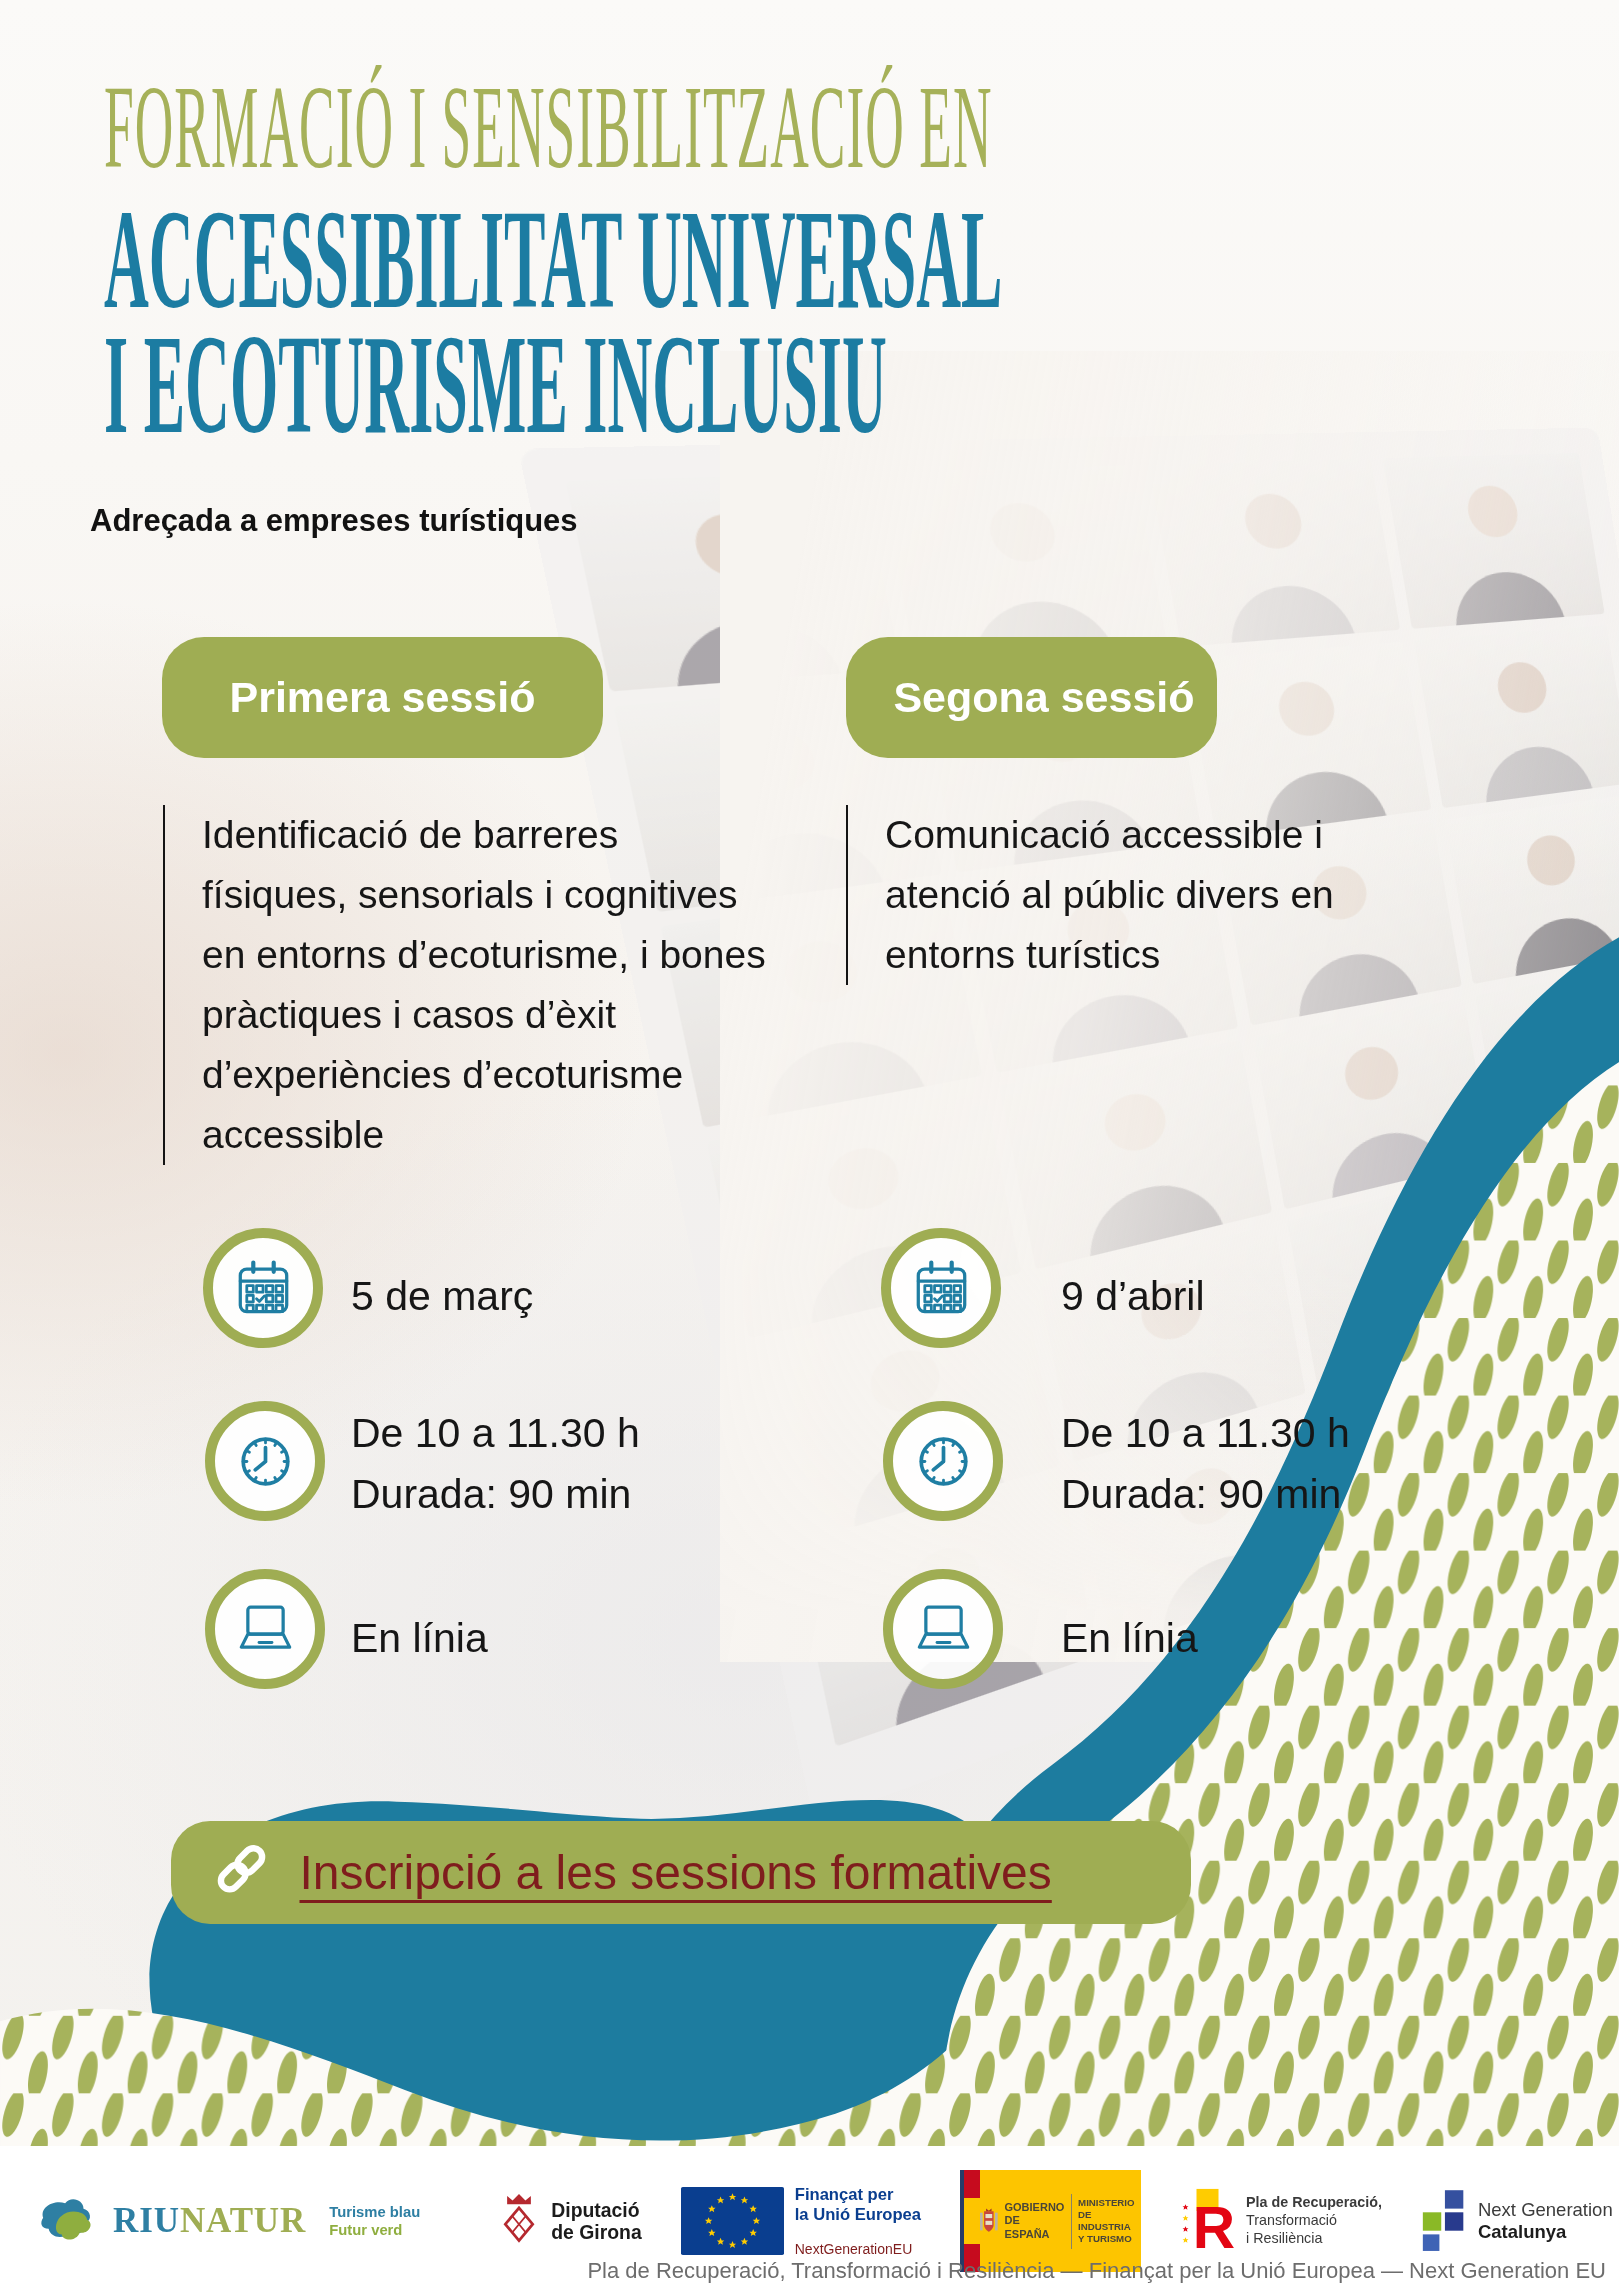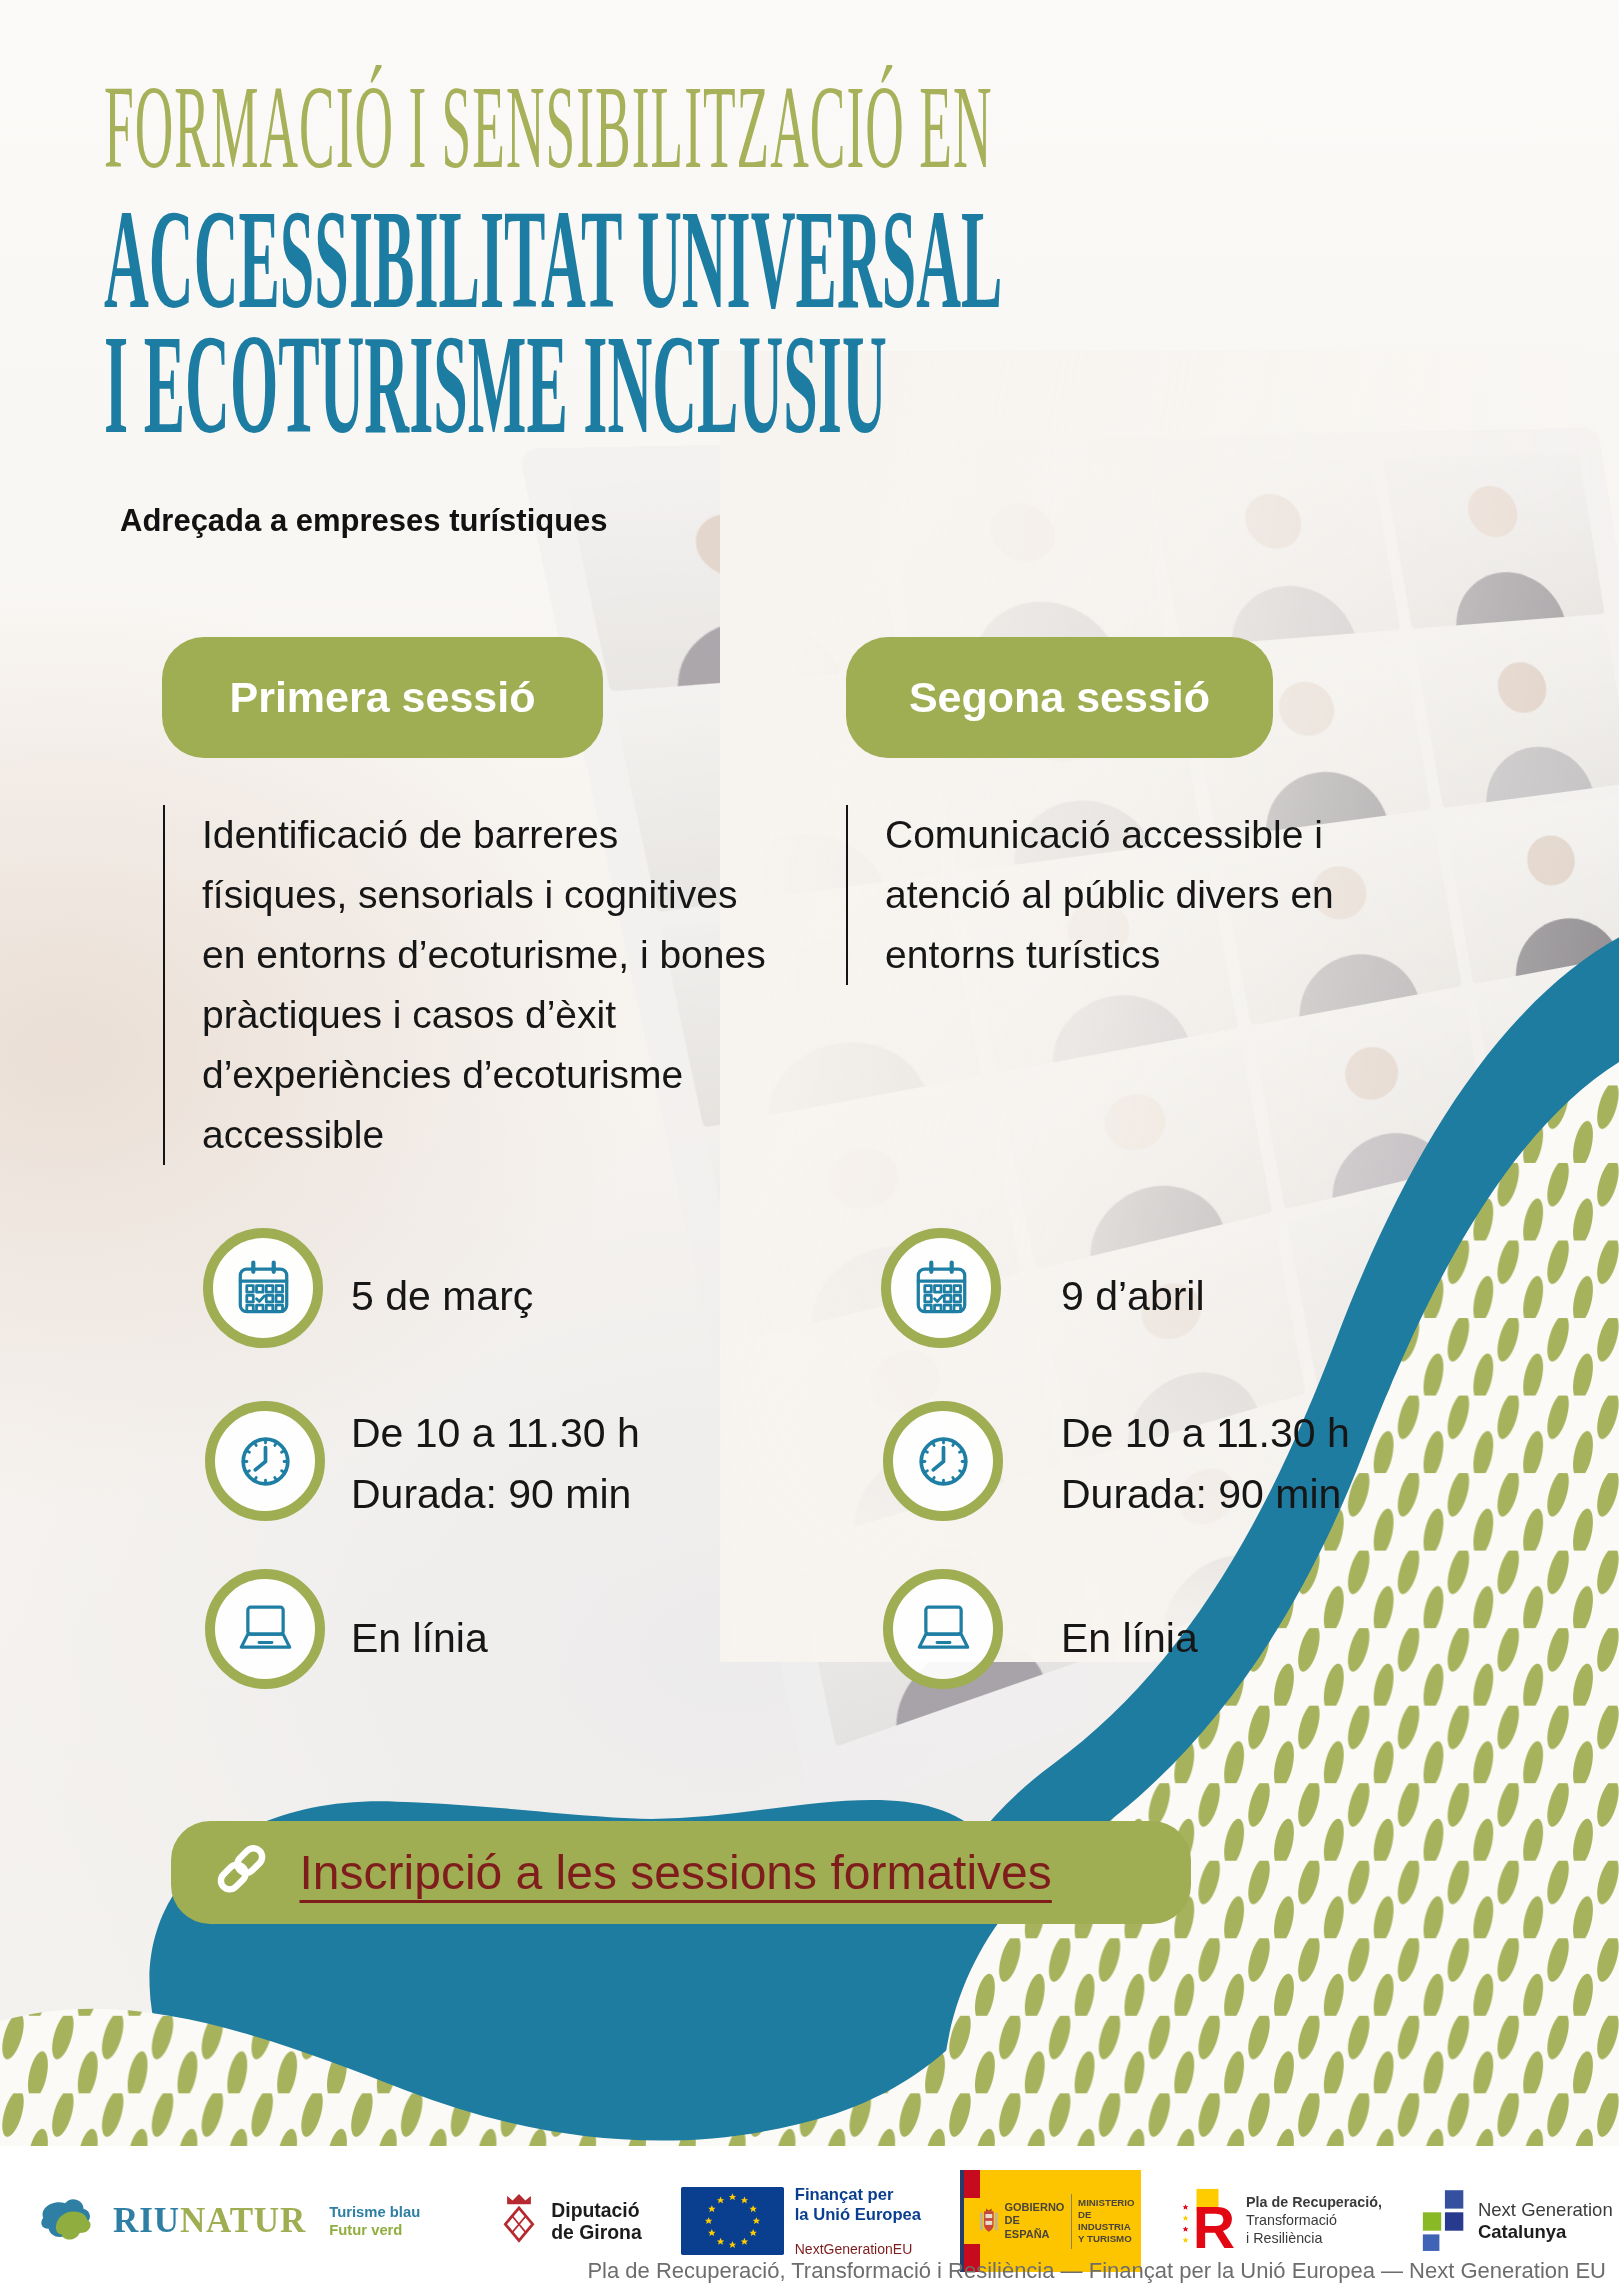--- a/index.html
+++ b/index.html
@@ -33,26 +33,26 @@
   
   .waves{position:absolute;left:0;top:0;z-index:1;}
 
   
   .content{position:absolute;left:0;top:0;width:100%;height:100%;z-index:2;}
   .t-line{position:absolute;left:104px;white-space:nowrap;line-height:1;
           font-family:"Liberation Serif","DejaVu Serif",serif;transform-origin:left center;}
   .t1{top:81px;font-size:92px;font-weight:400;color:#a6b159;transform:scale(0.58,1.30);letter-spacing:1.8px;}
   .t2{top:207px;font-size:107px;font-weight:700;color:#1c7ca2;transform:scale(0.58,1.32);}
   .t3{top:332px;font-size:107px;font-weight:700;color:#1c7ca2;transform:scale(0.58,1.32);}
-  .subtitle{position:absolute;left:120px;top:503px;font-size:31px;font-weight:700;color:#121212;}
+  .subtitle{position:absolute;left:90px;top:503px;font-size:31px;font-weight:700;color:#121212;}
 
   .pill{position:absolute;height:121px;border-radius:42px;background:#9fad53;color:#fff;
         font-weight:700;font-size:43px;display:flex;align-items:center;justify-content:center;}
   .pill1{left:162px;top:637px;width:441px;}
-  .pill2{left:846px;top:637px;width:427px;}
+  .pill2{left:846px;top:637px;width:346px;padding-left:25px;}
 
   .desc{position:absolute;border-left:2.8px solid #141414;padding-left:37px;
         font-size:39px;line-height:1.54;color:#161616;white-space:pre-line;}
   .desc1{left:163px;top:805px;width:646px;}
   .desc2{left:846px;top:805px;width:554px;}
 
   .icn{position:absolute;width:120px;height:120px;box-sizing:border-box;border:10px solid #9fad53;
        border-radius:50%;background:rgba(255,255,255,.92);display:flex;align-items:center;justify-content:center;}
   .lbl{position:absolute;font-size:41px;color:#161616;line-height:1.48;}
 

